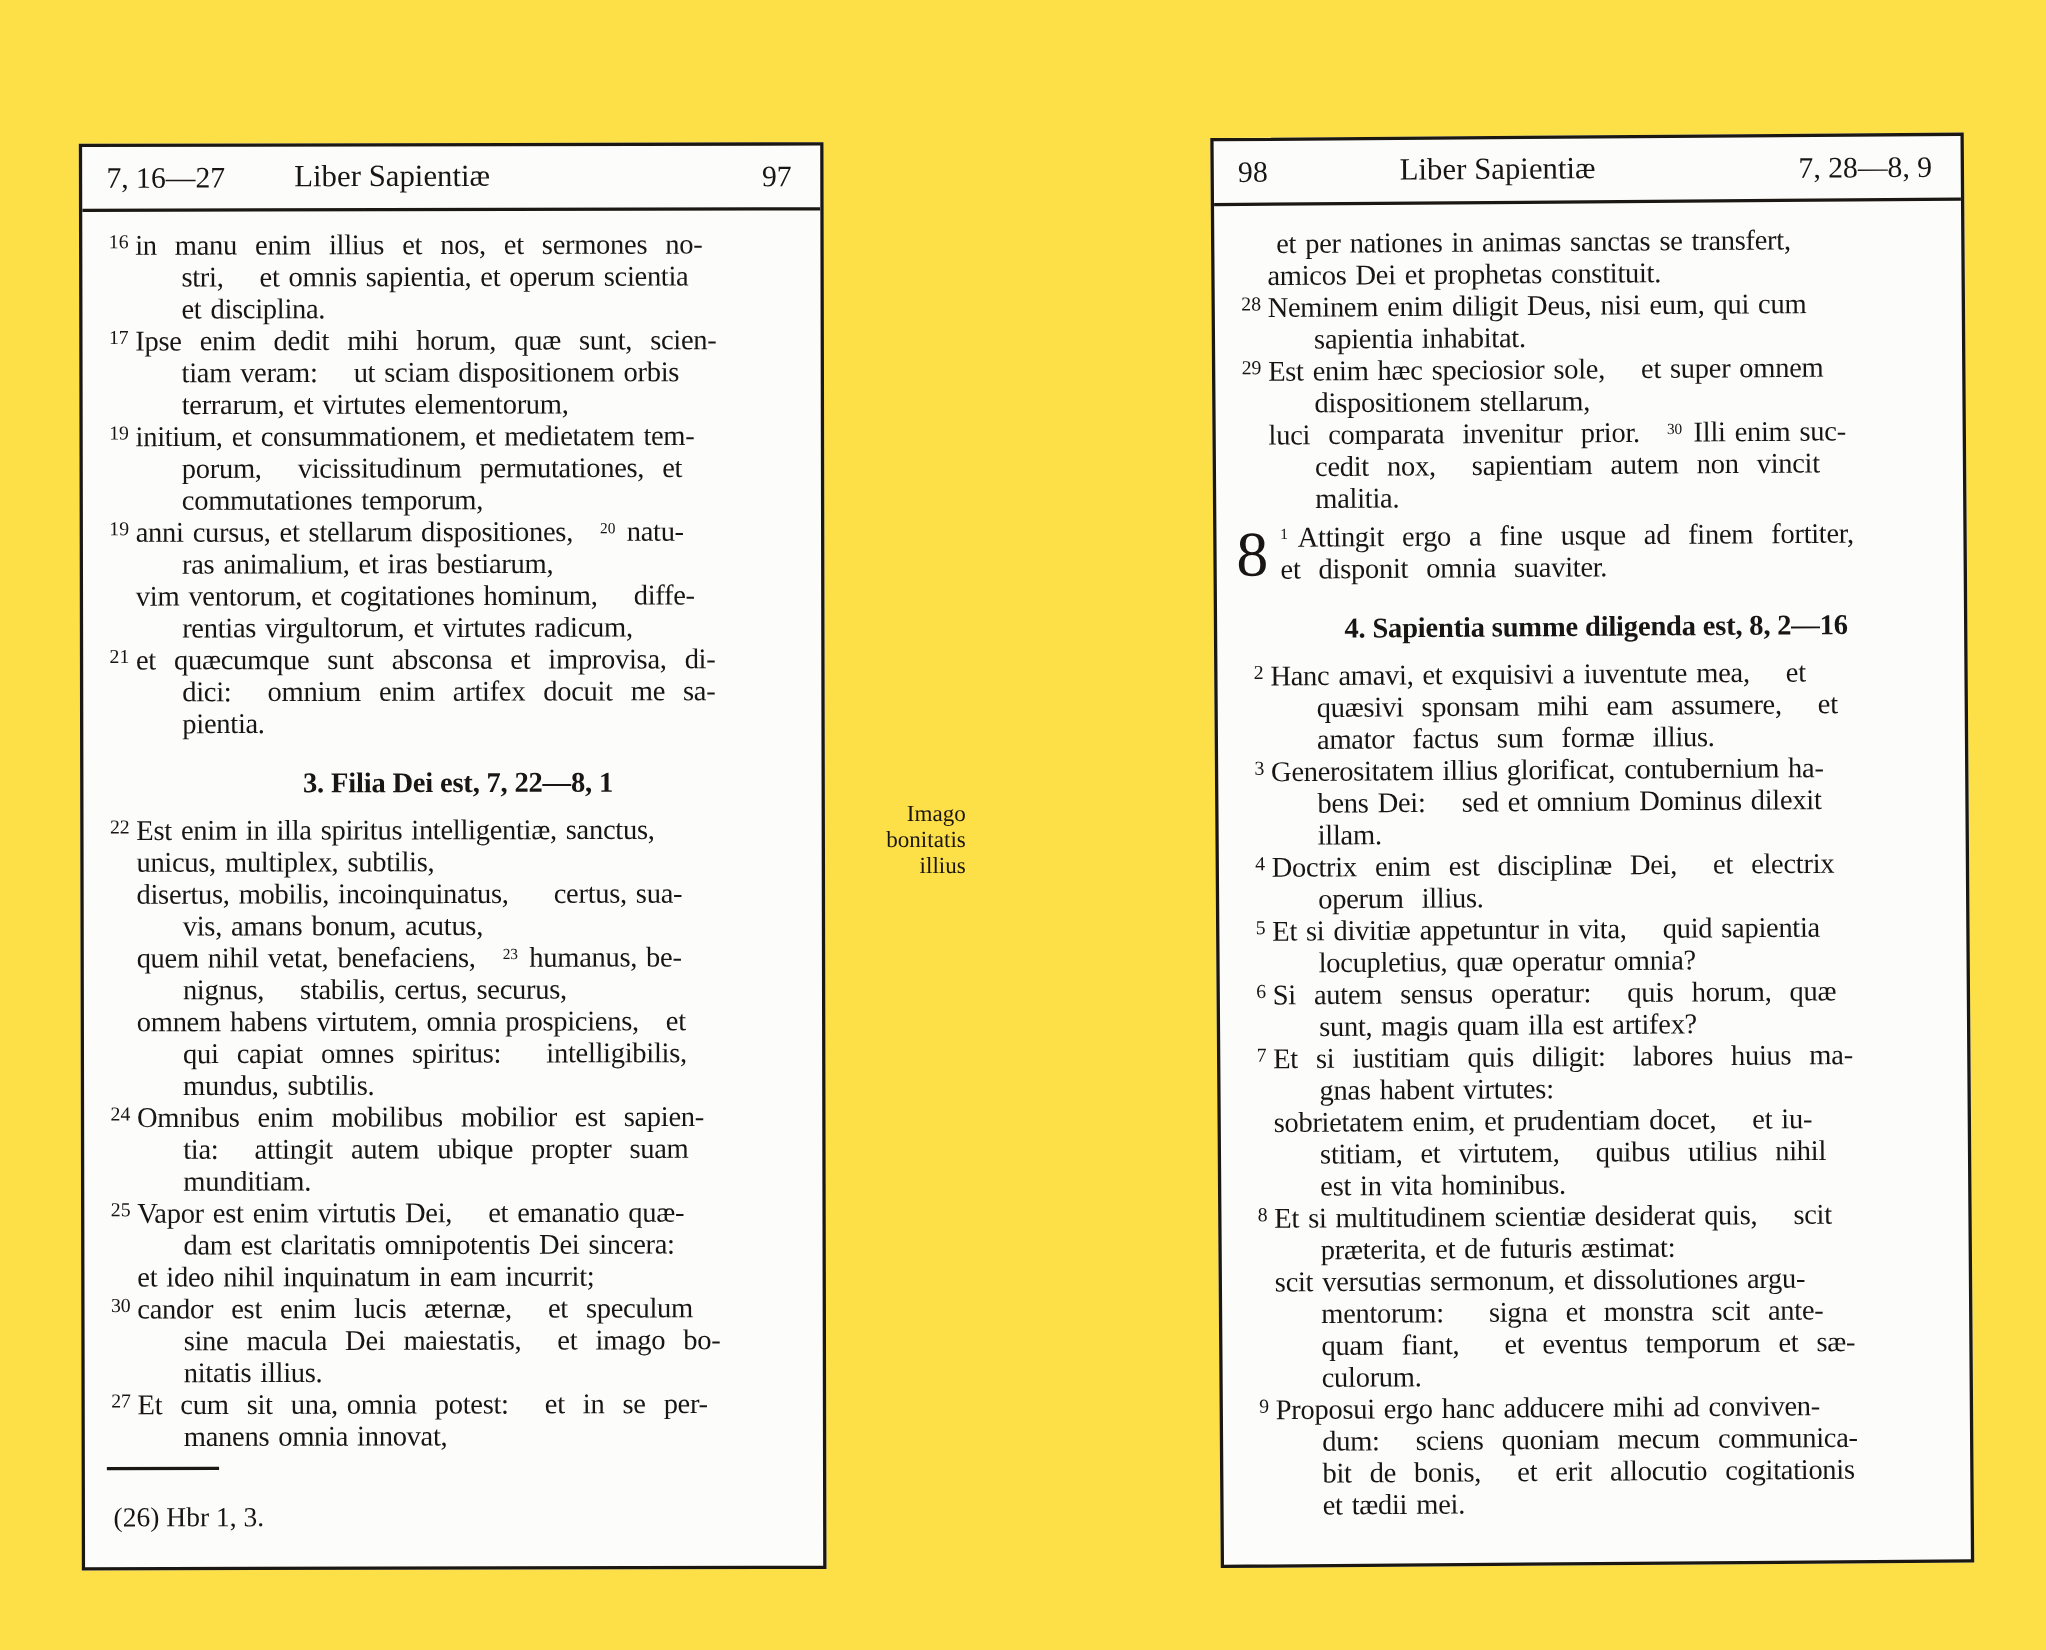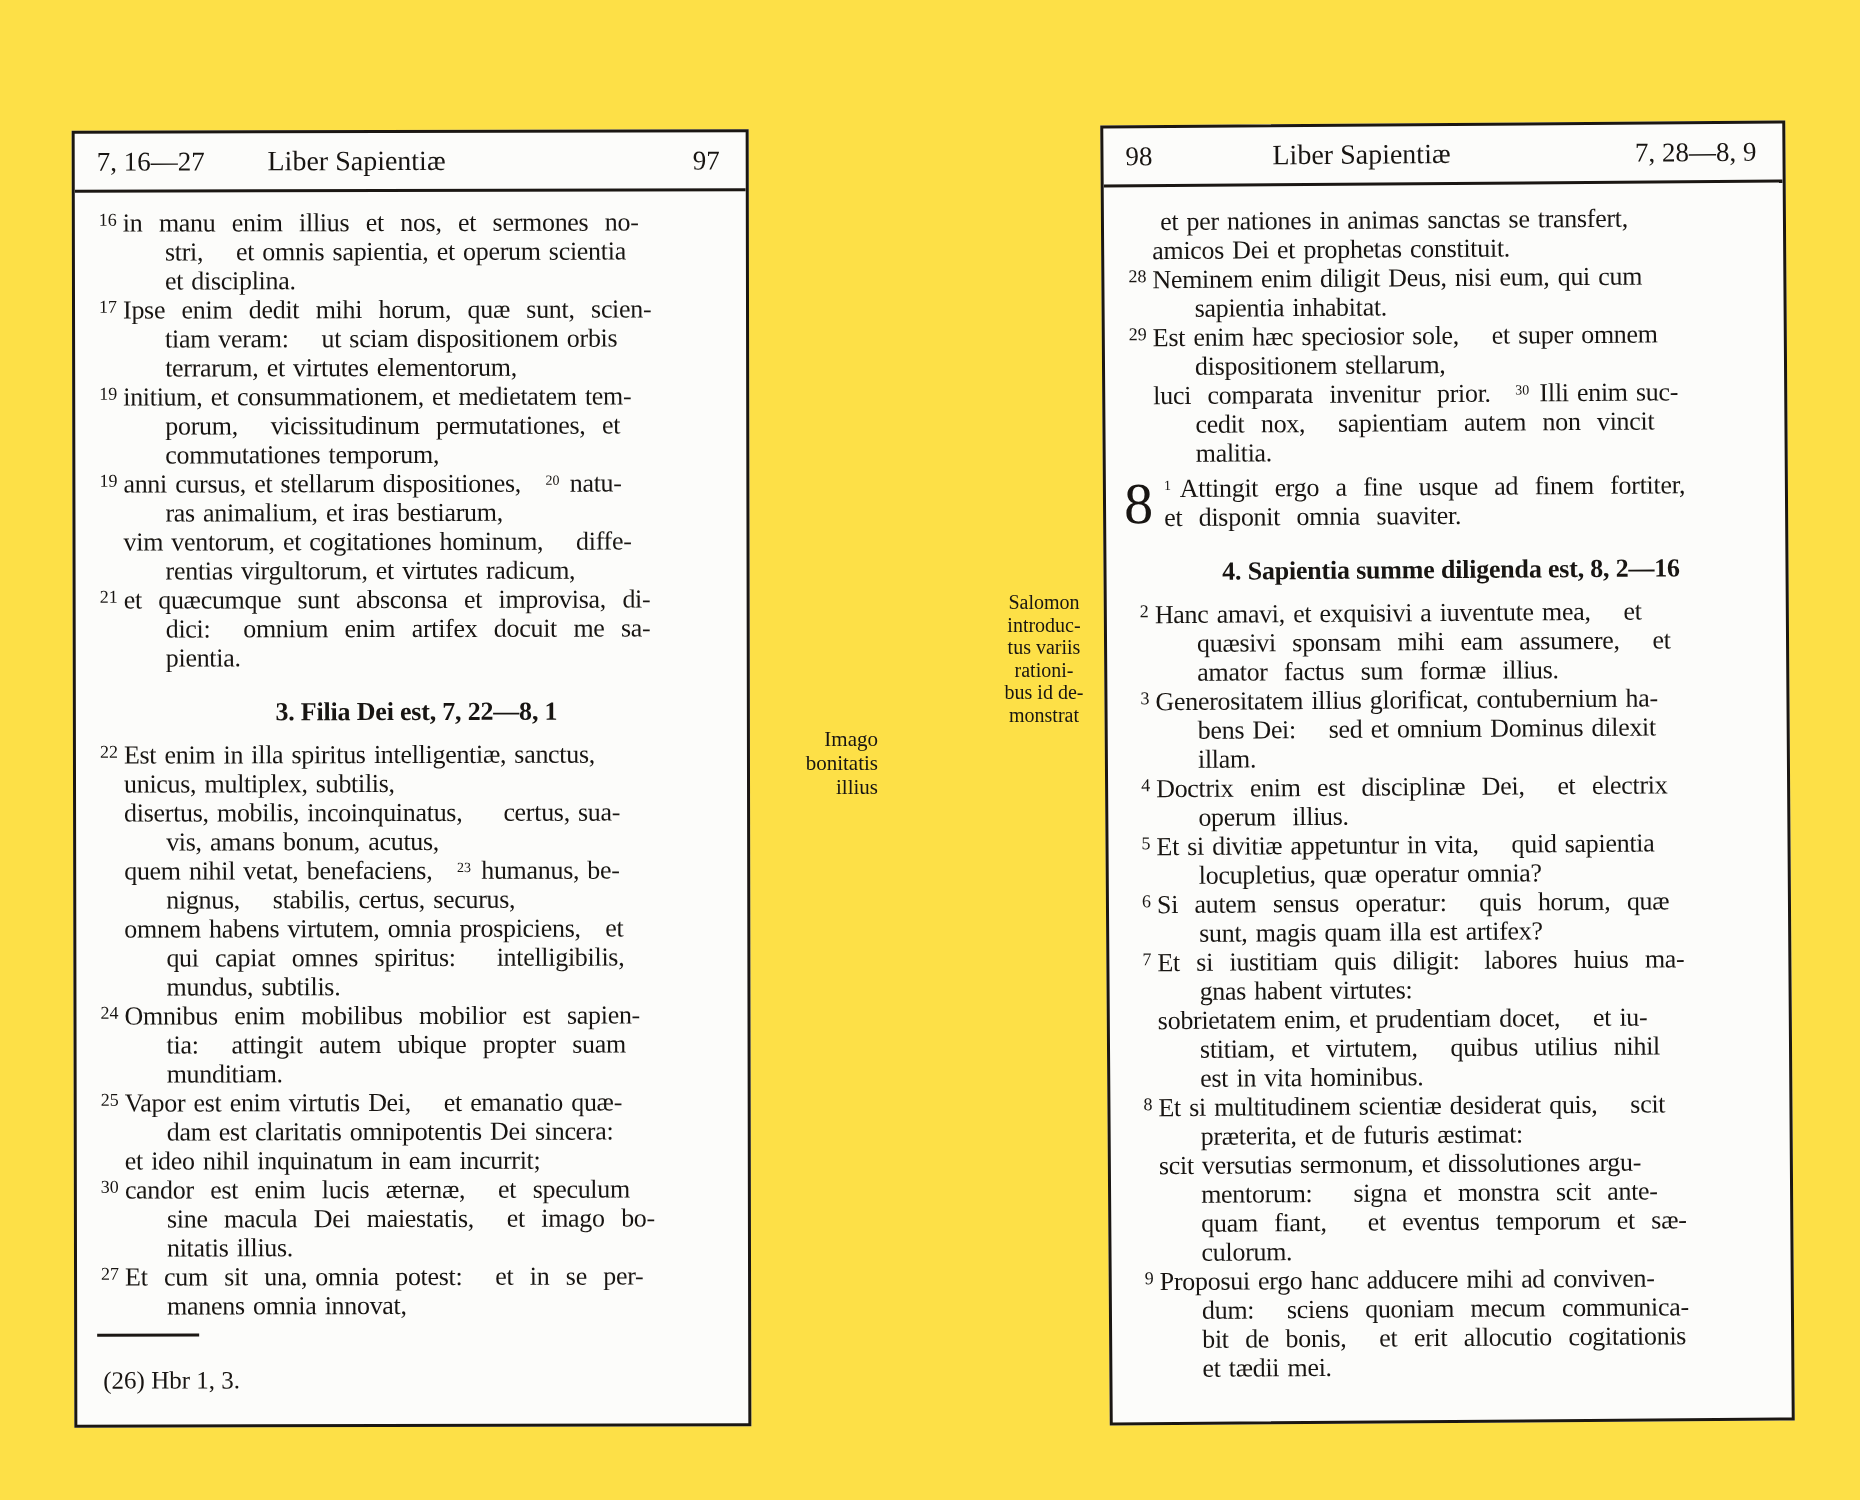--- a/index.html
+++ b/index.html
@@ -134,22 +134,14 @@
         <div class="line ind">et tædii mei.</div>
       </div>
   </div>
 
   <div class="margin-note note-imago">
     <div>Imago</div>
     <div>bonitatis</div>
     <div>illius</div>
   </div>
 
-  <div class="margin-note note-salomon">
-    <div>Salomon</div>
-    <div>introduc-</div>
-    <div>tus variis</div>
-    <div>rationi-</div>
-    <div>bus id de-</div>
-    <div>monstrat</div>
-  </div>
 
 </div>
 
 </body></html>

